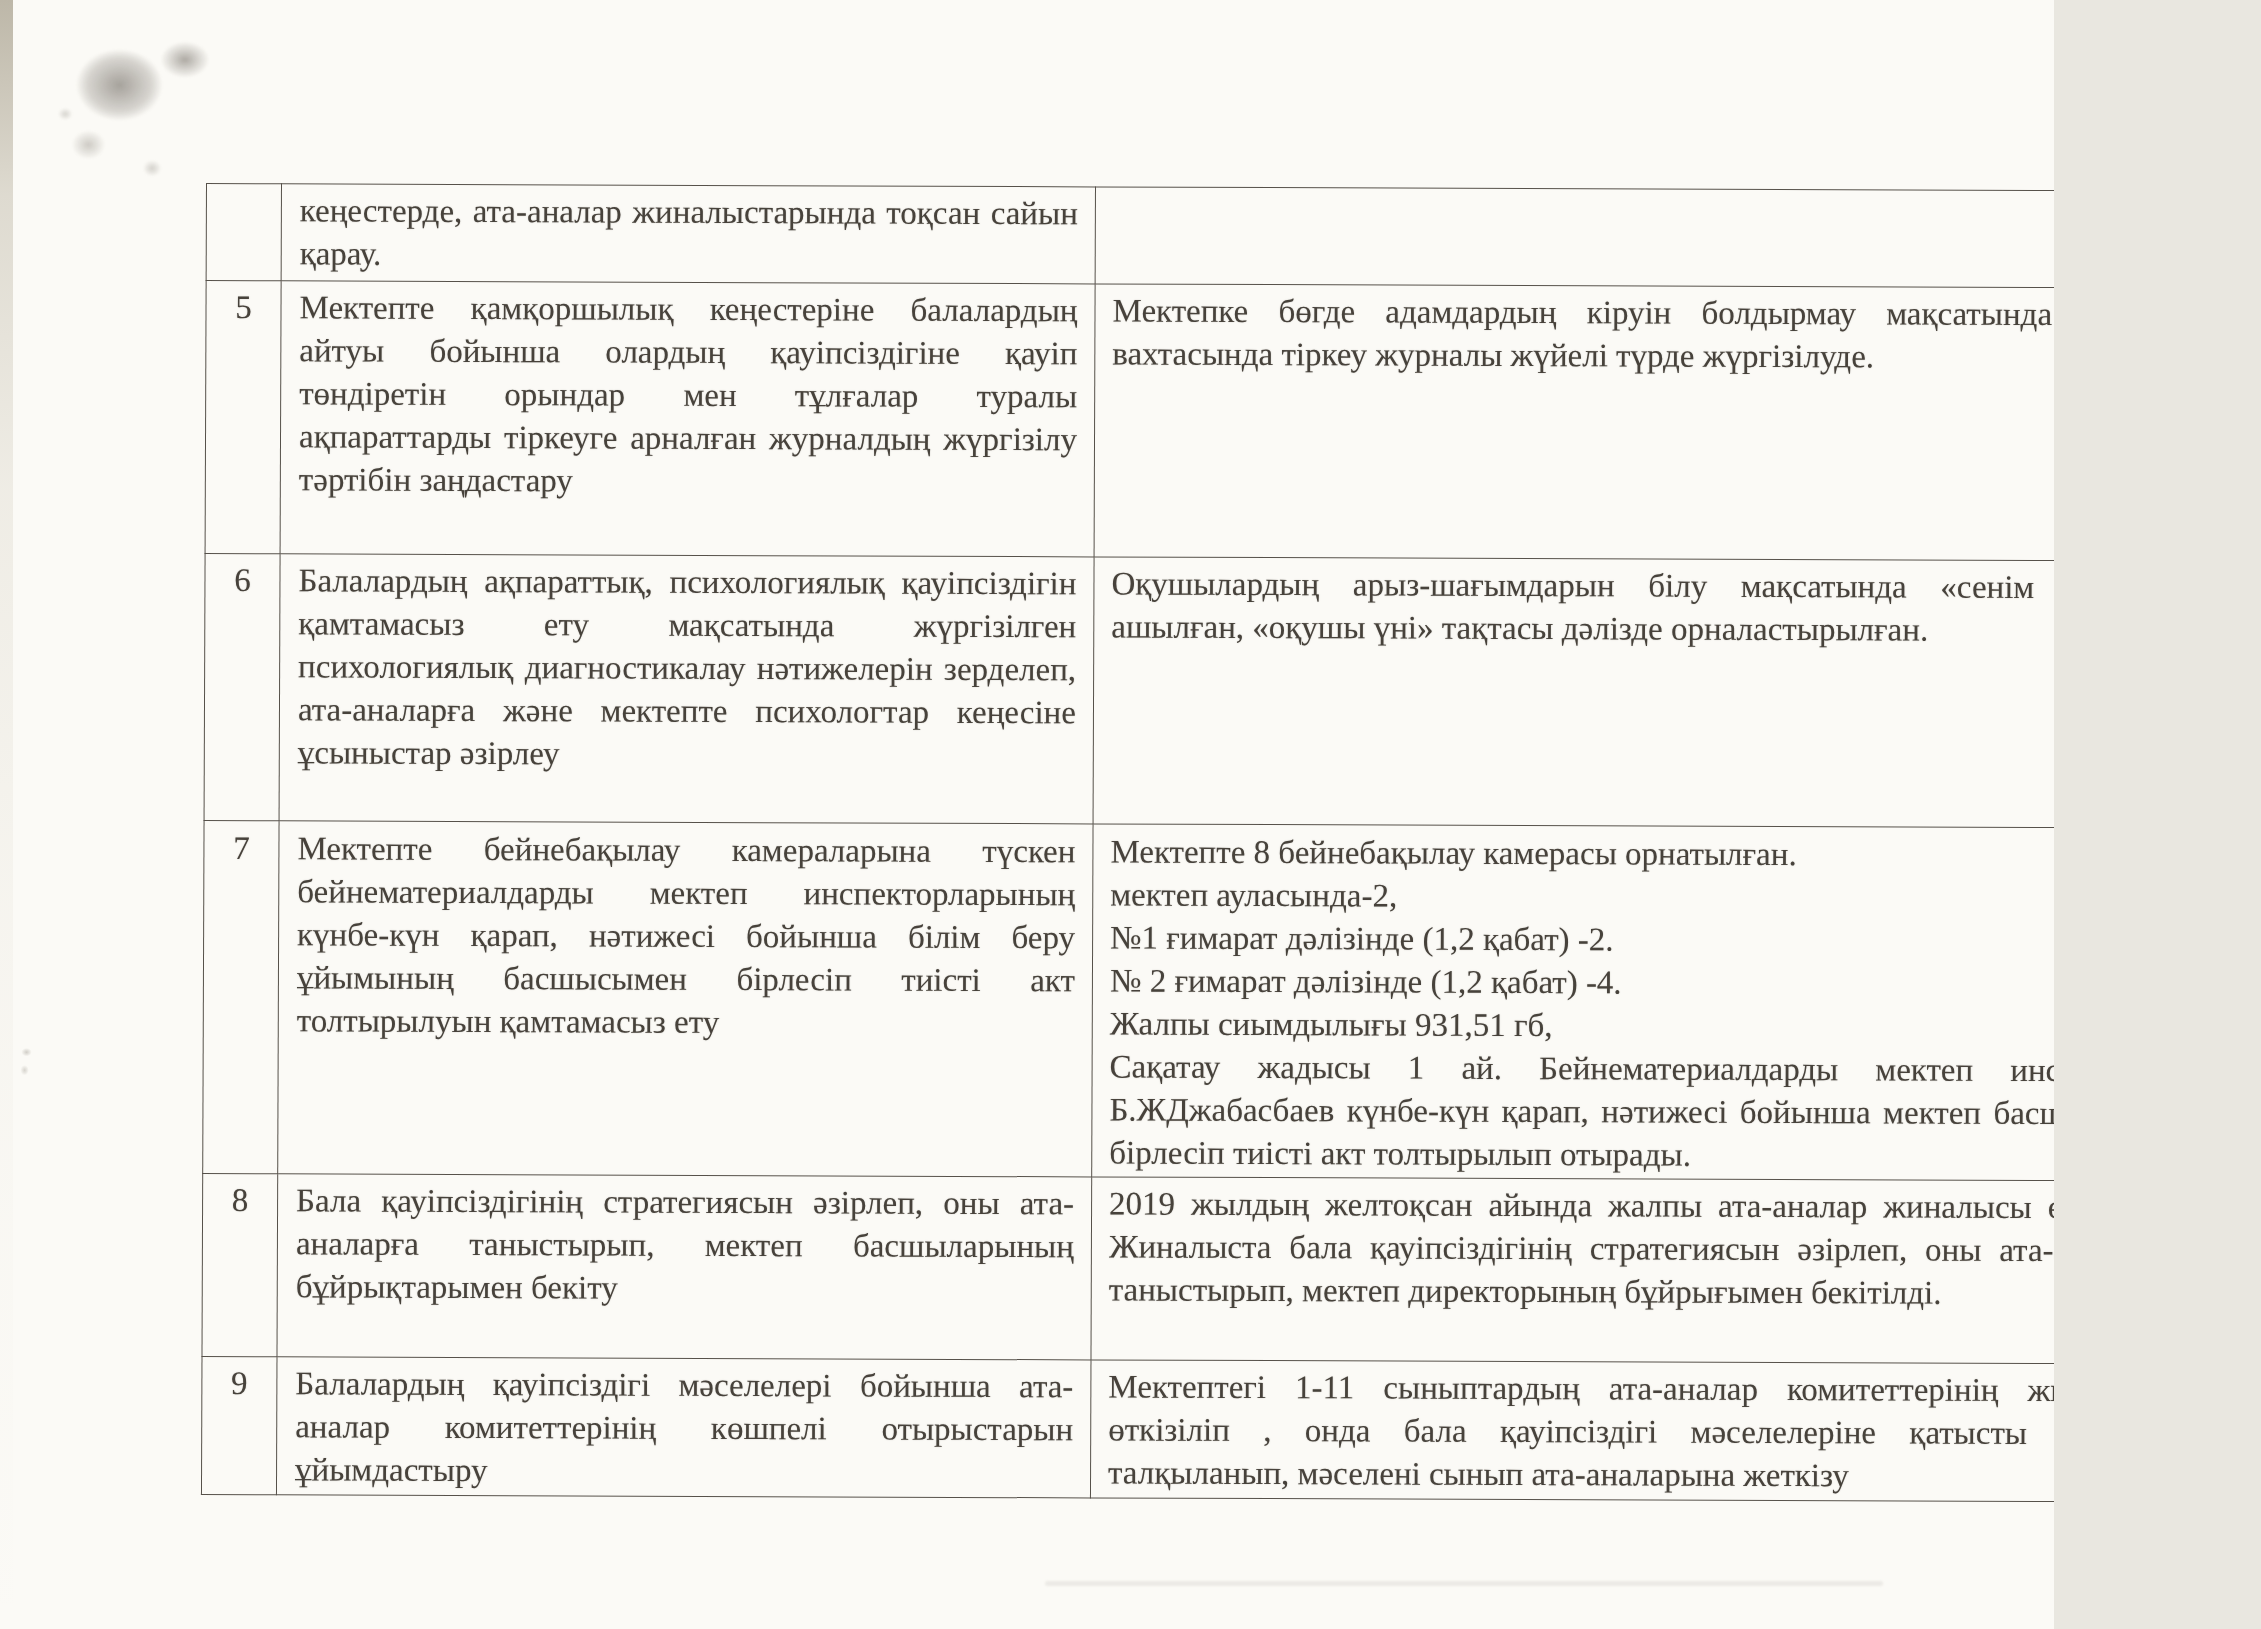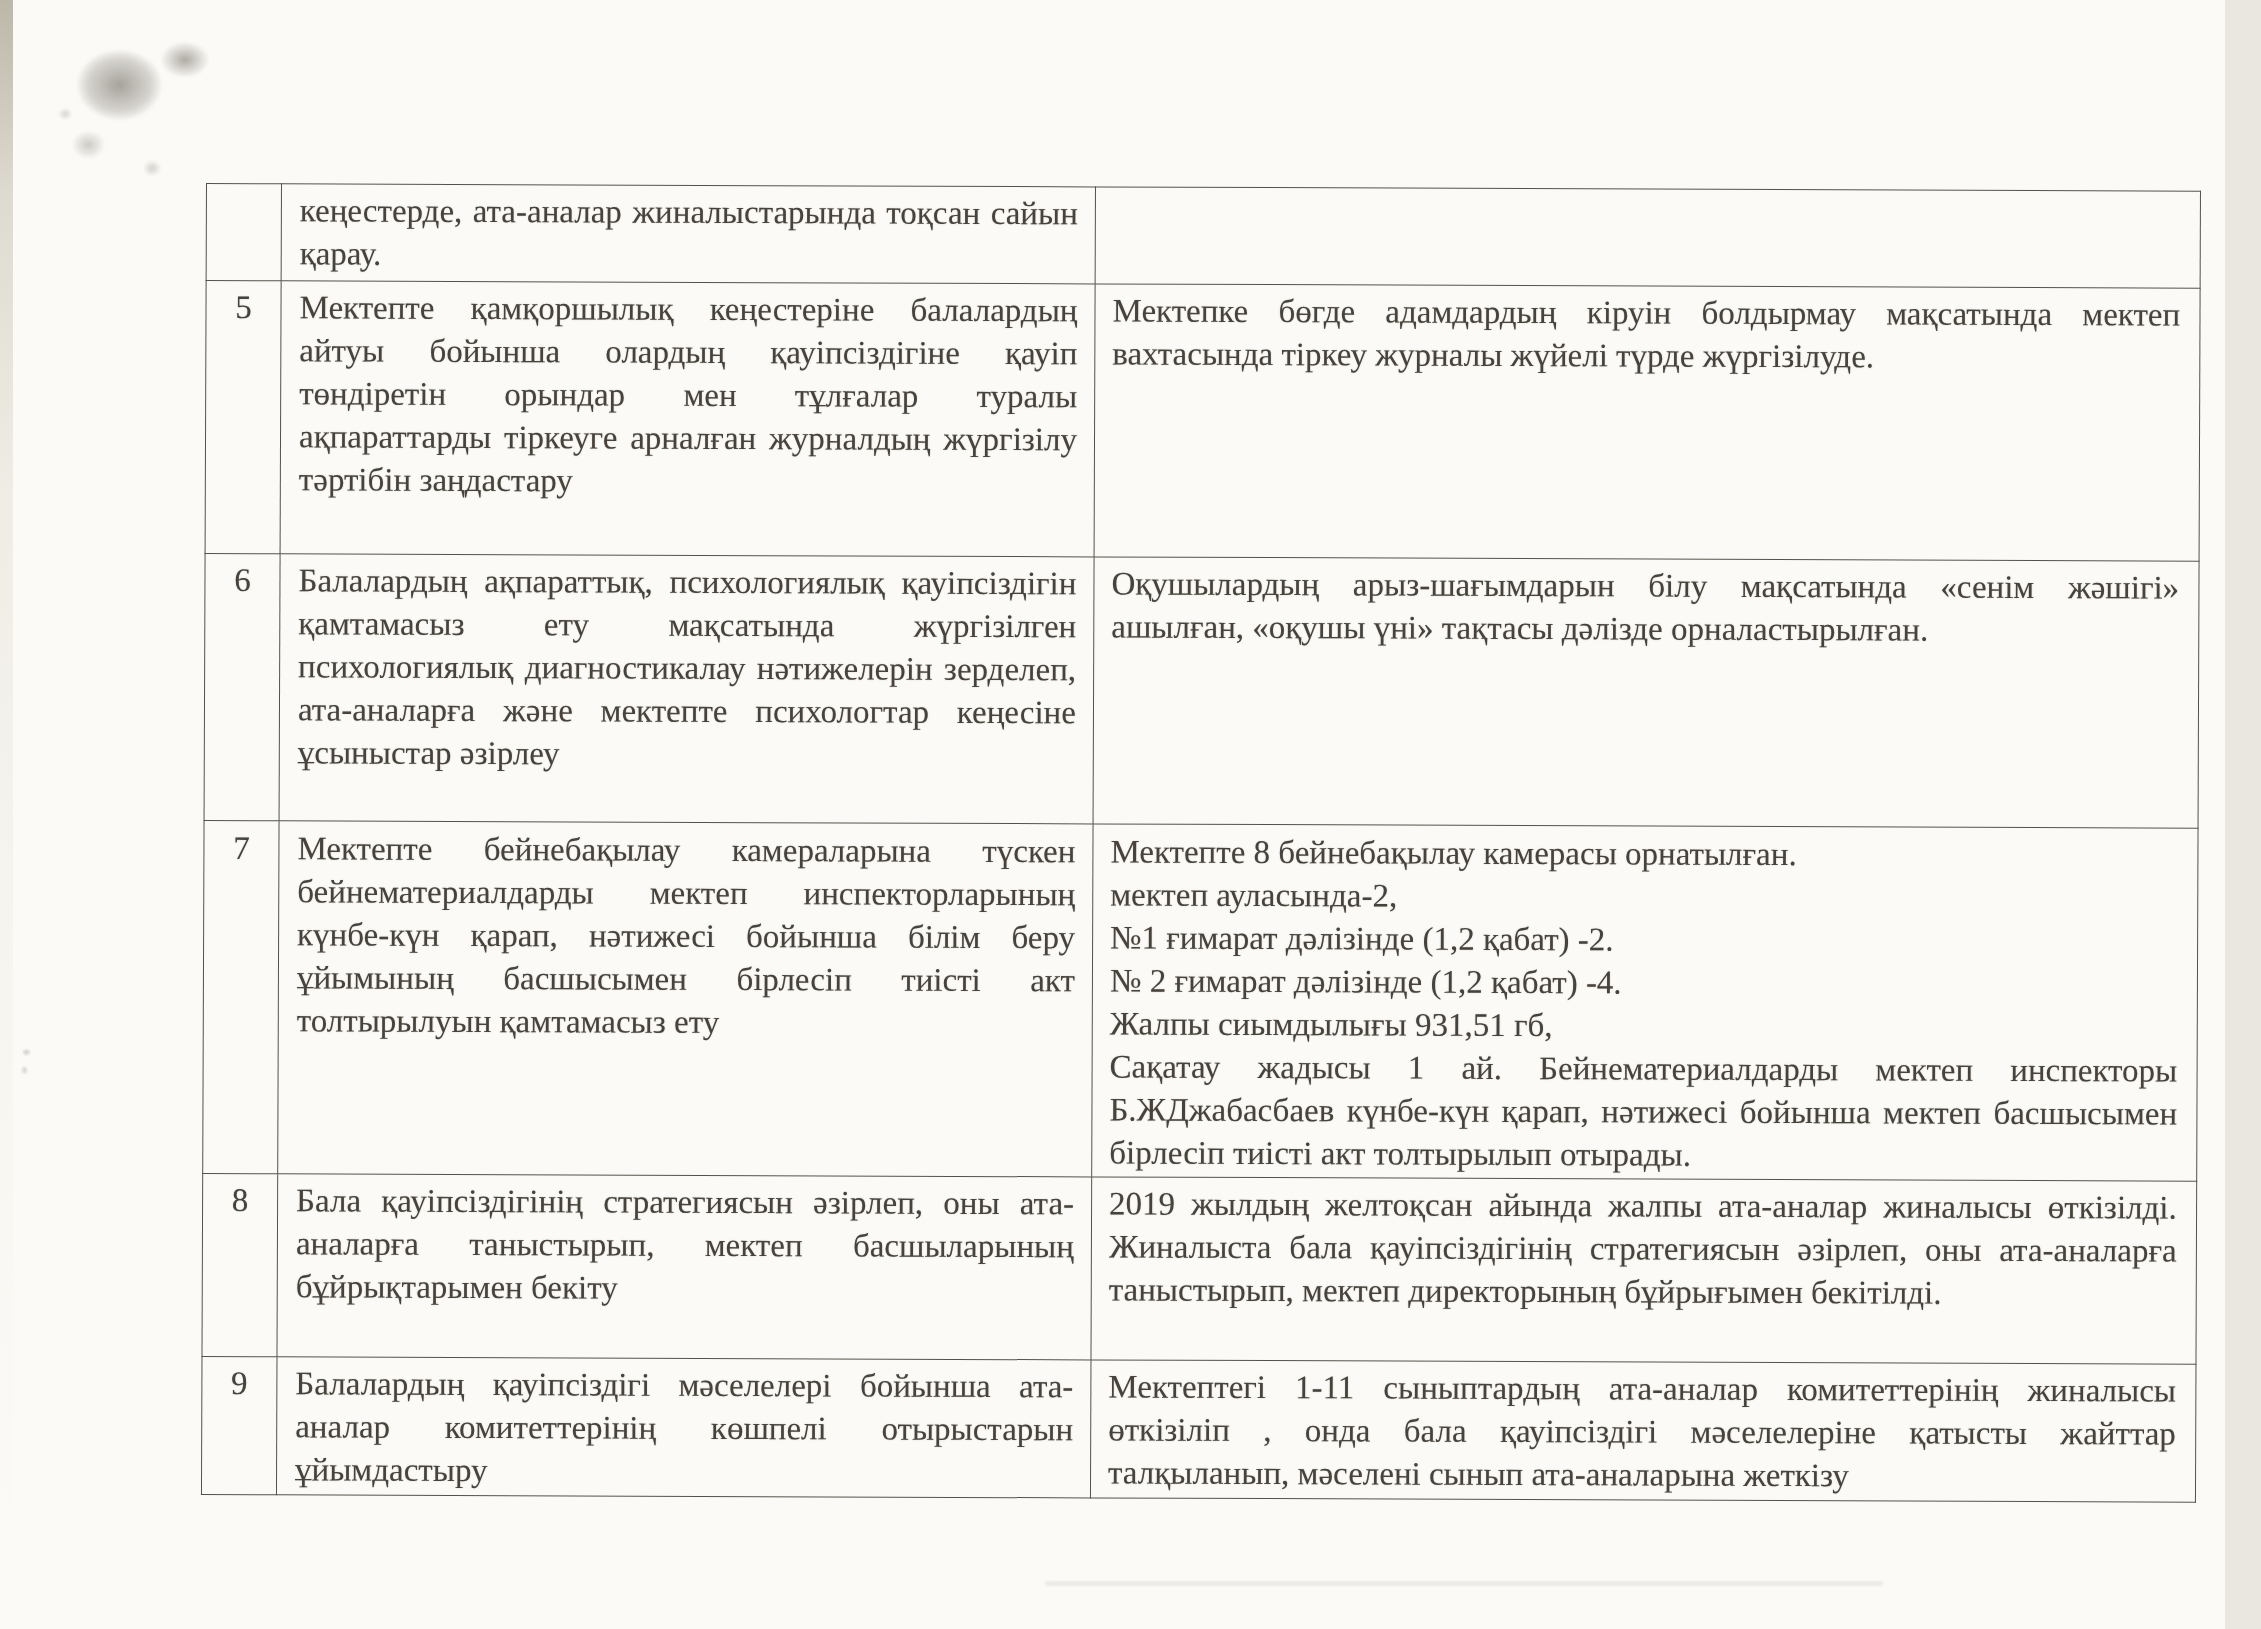--- a/index.html
+++ b/index.html
@@ -2,21 +2,21 @@
 <html style="font-size:10.3px"><head>
 <meta charset="utf-8">
 <style>
   html, body {
     margin: 0;
     padding: 0;
     background: #e9e7e0;
   }
   .page {
     position: relative;
-    width: 2225px;
+    width: 2054px;
     height: 1630px;
     background: #fbfaf6;
     overflow: hidden;
     font-family: "Liberation Serif", "DejaVu Serif", serif;
   }
 
   
   .edge-strip {
     position: absolute;
     left: 0; top: 0;

